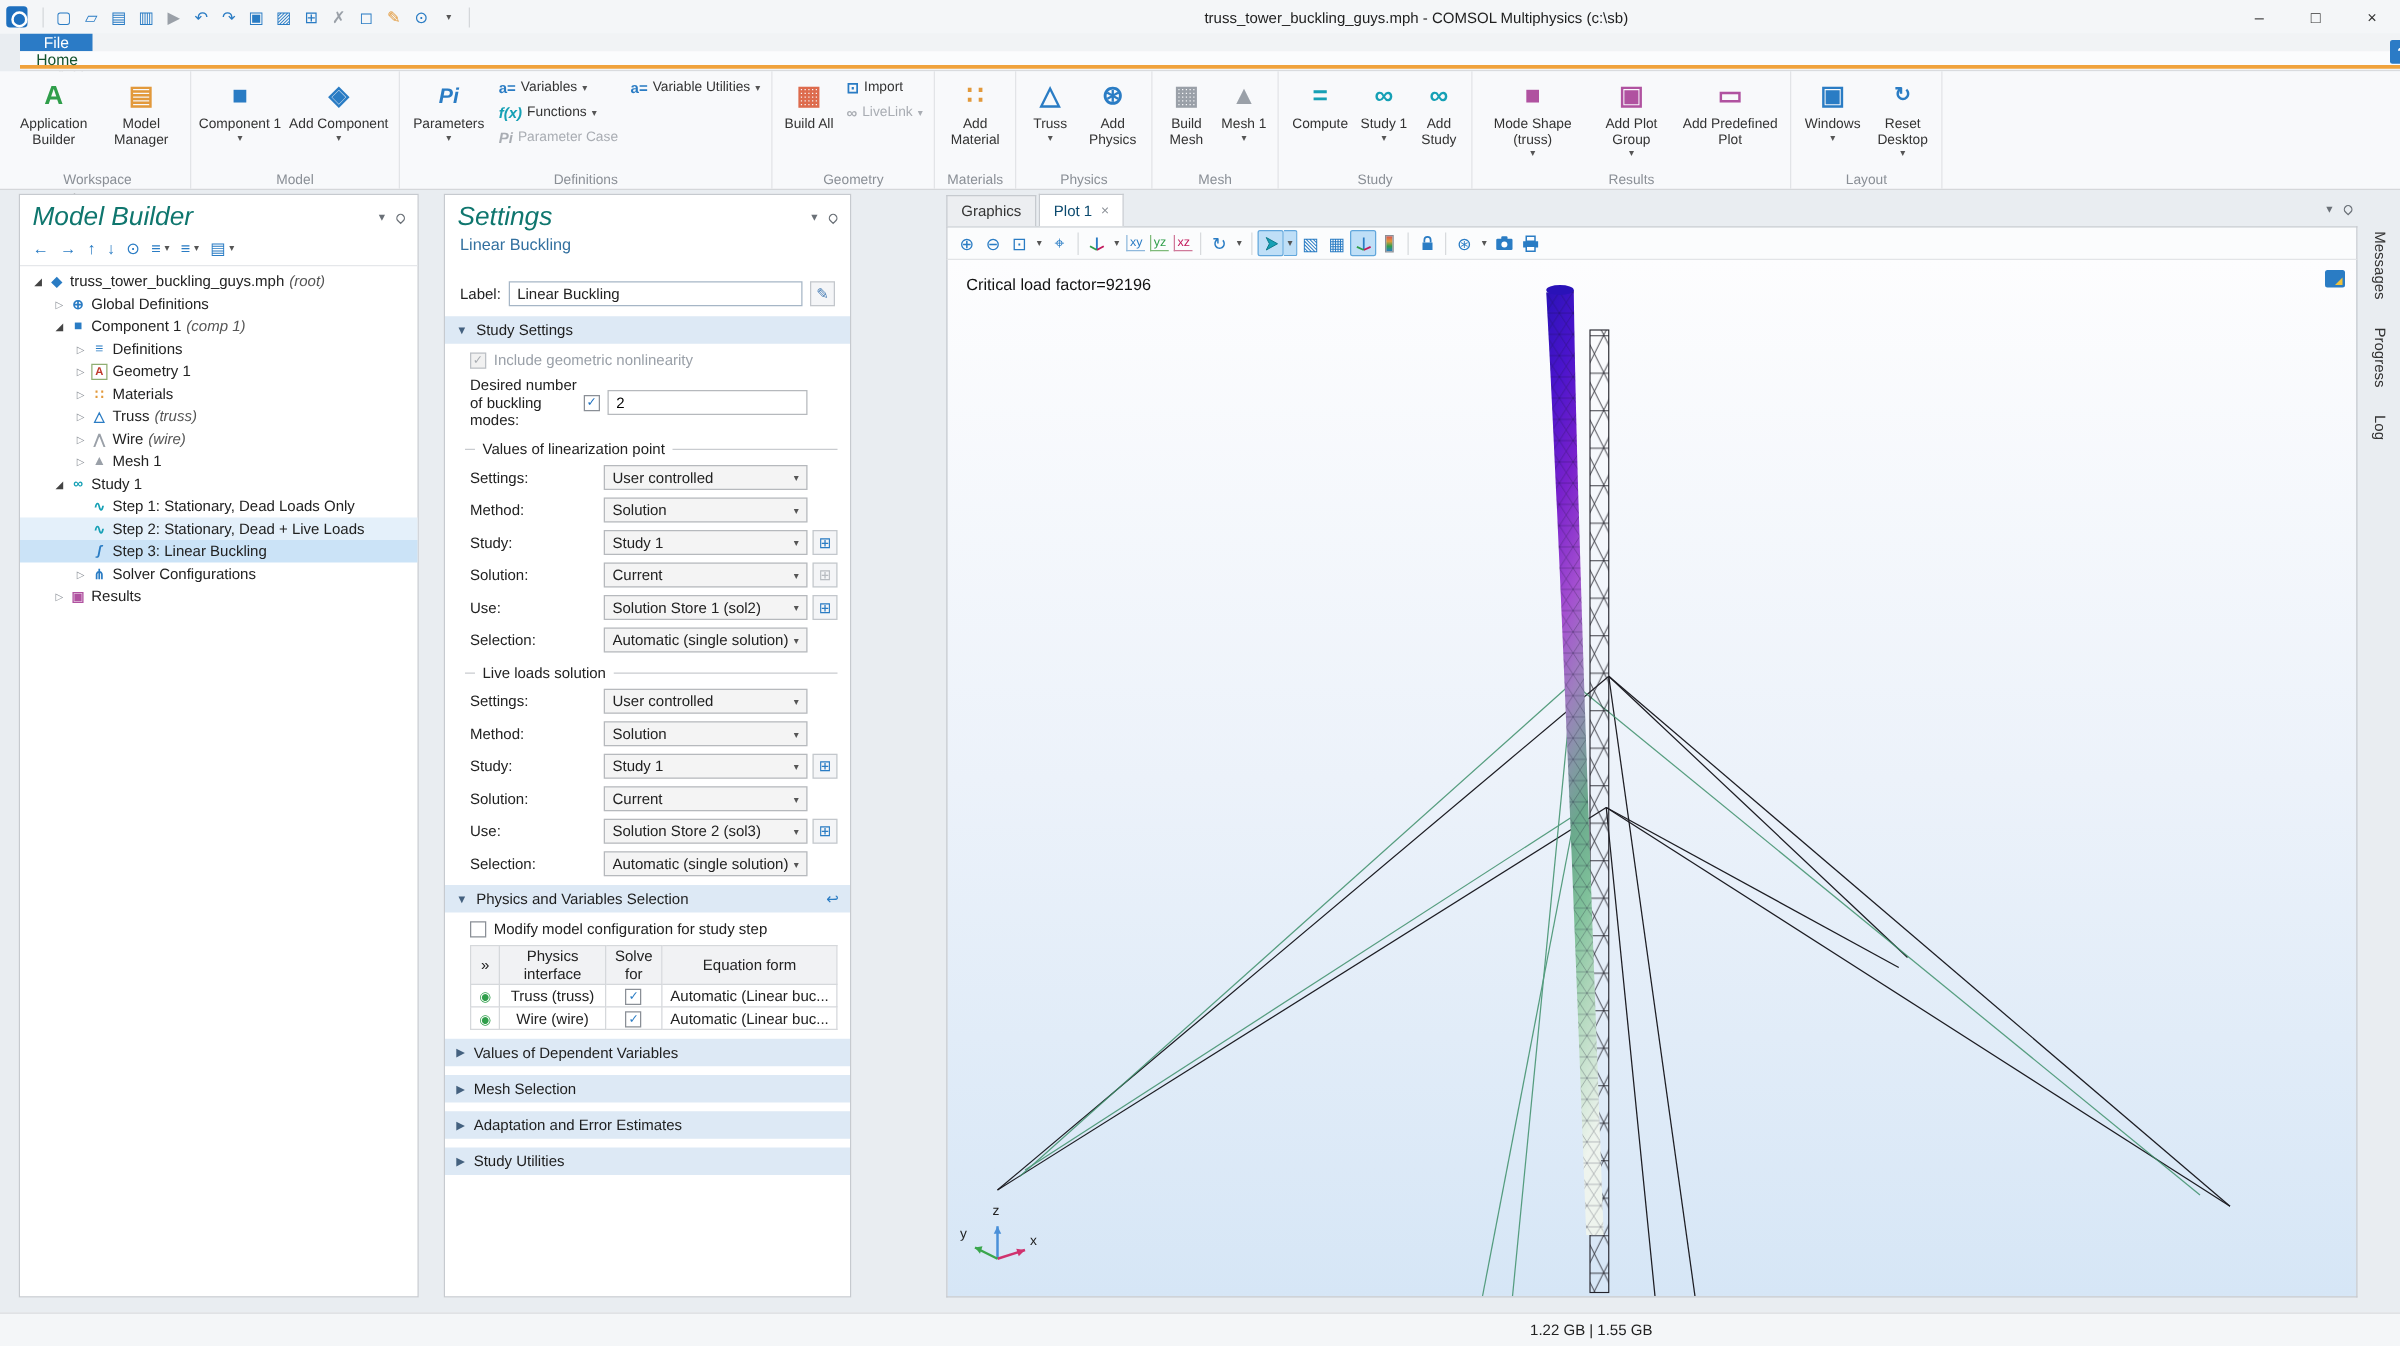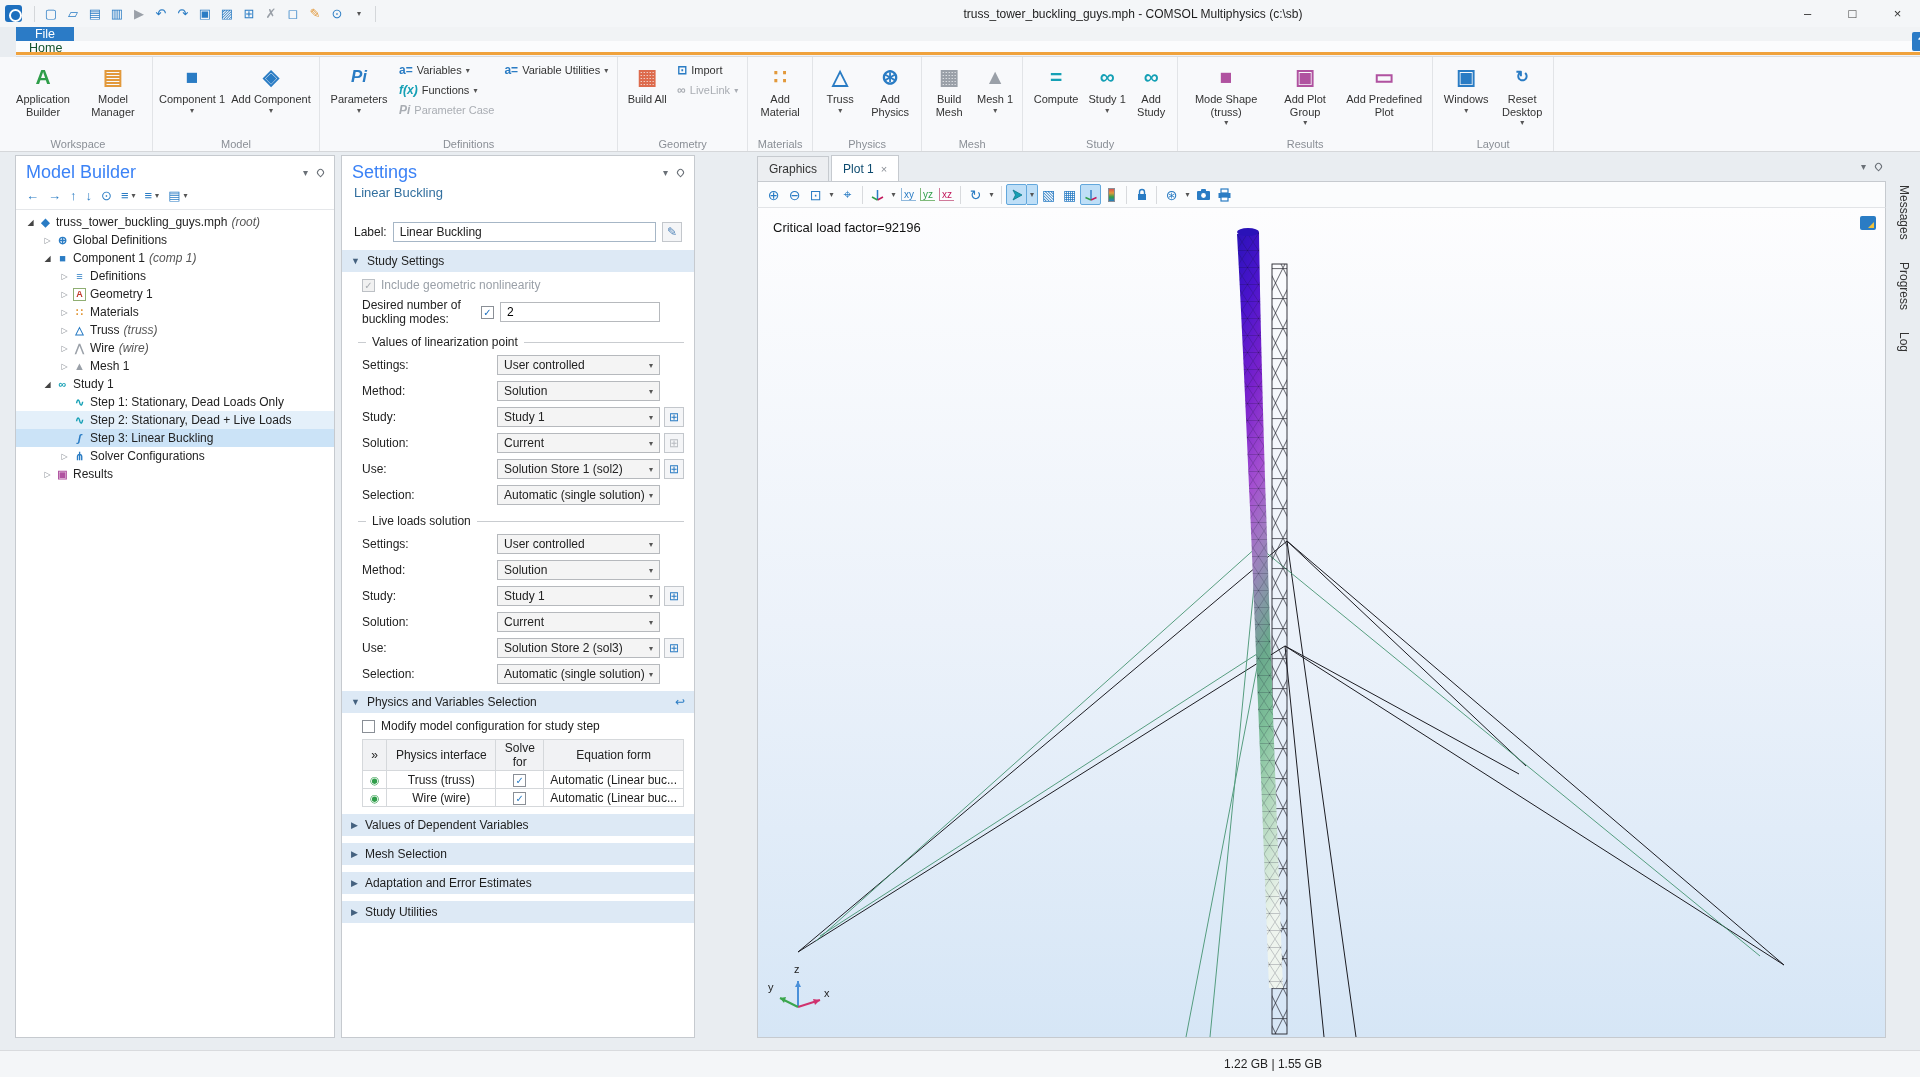--- a/index.html
+++ b/index.html
@@ -30,23 +30,23 @@
   .bcaret { font-size:8px; color:#555; }
   .scol { display:flex; flex-direction:column; justify-content:flex-start; }
   .smallbtn { display:flex; align-items:center; gap:4px; height:20px; font-size:11px; color:#333; padding:0 4px; white-space:nowrap; }
   .sic { font-size:12px; font-weight:bold; }
   .dis, .dis * { color:#a9adb3 !important; }
   .c-green{color:#2f9e4a} .c-orange{color:#e2993b} .c-blue{color:#2a7cc4} .c-teal{color:#15a0b5}
   .c-mag{color:#b052a0} .c-gray{color:#9aa0a8} .c-red{color:#c0392b} .c-brick{color:#dd6b4d}
   
   .panel { position:absolute; top:155px; height:883px; background:#fff; border:1px solid #c6cacf; }
   #mb { left:15px; width:320px; }
-  #st { left:341px; width:354px; overflow:hidden; }
+  #st { left:355px; width:326px; overflow:hidden; }
   .phead { display:flex; align-items:center; padding:6px 10px 2px; }
-  .ptitle { font-size:18px; color:#3b82f6; flex:1; }
+  .ptitle { font-size:21px; color:#0f766e; flex:1;font-style:italic; }
   .hico { color:#6a7077; font-size:10px; margin-left:8px; }
   .pin { display:inline-block; width:7px; height:7px; border:1px solid #6a7077; border-radius:50% 50% 50% 0; transform:rotate(-45deg); margin-left:9px; }
   .mbtools { display:flex; align-items:center; gap:9px; padding:3px 10px 6px; border-bottom:1px solid #e5e7ea; color:#2a7cc4; font-size:13px; }
   .mbtools .tc { font-size:8px; color:#555; margin-left:-6px; }
   
   .tree { padding-top:3px; }
   .trow { height:18px; display:flex; align-items:center; font-size:12px; white-space:nowrap; }
   .trow.sel { background:#cbe3f7; }
   .trow.subsel { background:#e4f0fa; }
   .texp { width:13px; font-size:8px; color:#8a8f96; text-align:center; flex:none; }

